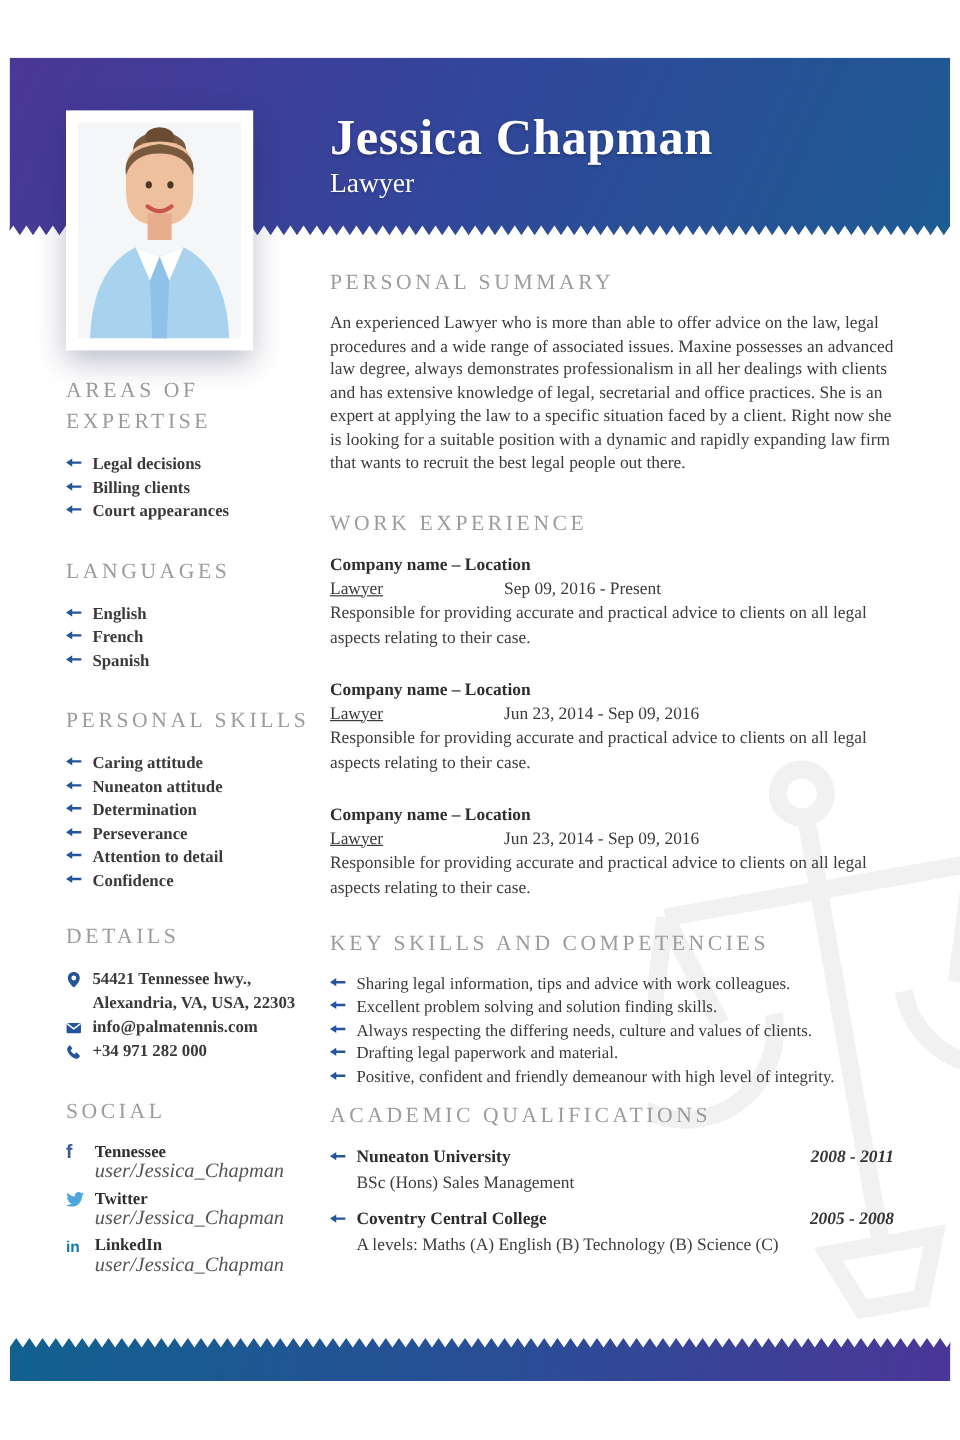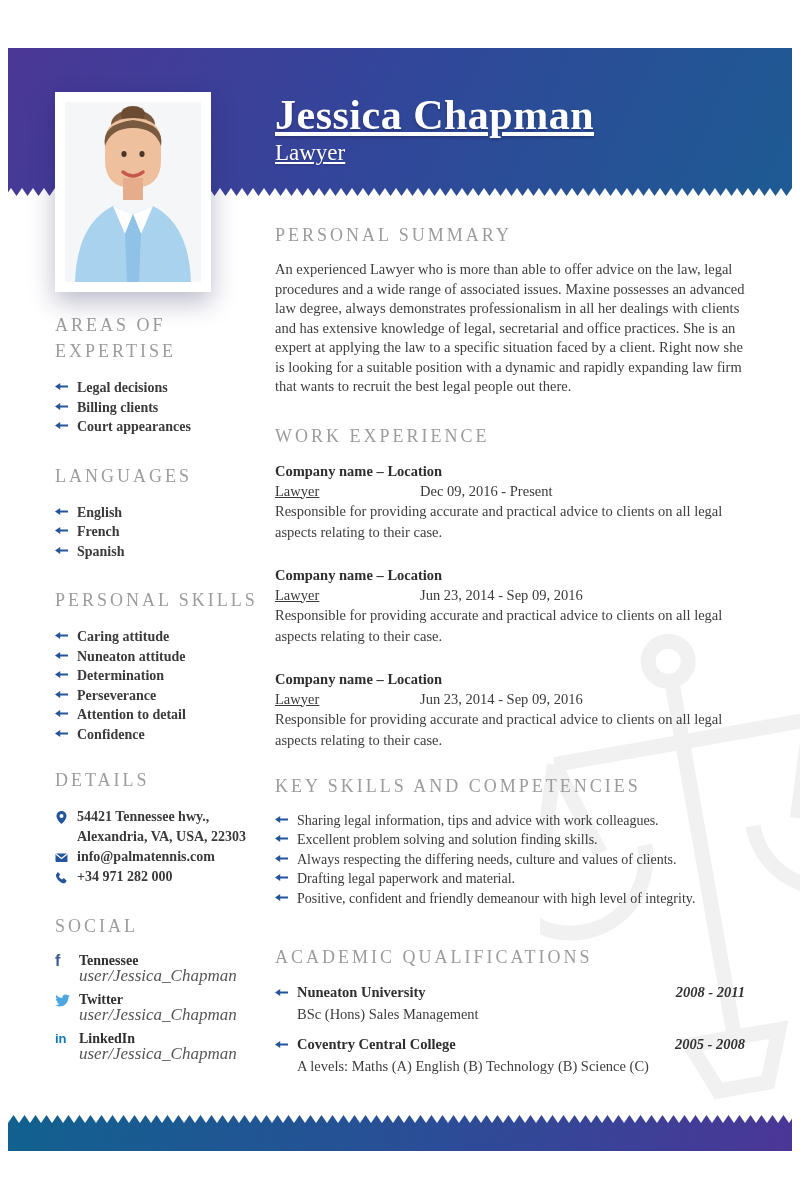--- a/index.html
+++ b/index.html
@@ -4,21 +4,21 @@
 <style>
   * { margin:0; padding:0; box-sizing:border-box; }
   body { background:#ffffff; font-family:"Liberation Serif","DejaVu Serif",serif; }
   .page { position:relative; width:800px; height:1200px; margin:0 auto; background:#fff; overflow:hidden; }
 
   
   .header-band {
     position:absolute; left:8px; top:48px; width:784px; height:148px;
     background:linear-gradient(115deg, var(--header_gradient_start,#4b3796) 0%, #33459a 45%, var(--header_gradient_end,#1d5b93) 100%);
   }
-  .header-text { position:absolute; left:267px; top:44px; color:#fff;text-decoration:underline; }
+  .header-text { position:absolute; left:267px; top:44px; color:#fff; }
   .header-text h1 {
     font-size:42px; font-weight:700; letter-spacing:.5px; line-height:1.1;
     text-shadow:0 2px 3px rgba(20,20,60,.35);
   }
   .header-text .job-title { font-size:23px; font-weight:400; margin-top:2px; text-shadow:0 1px 2px rgba(20,20,60,.3); }
 
   
   .footer-band {
     position:absolute; left:8px; top:1115px; width:784px; height:36px;
     background:linear-gradient(100deg, var(--footer_gradient_start,#11618f) 0%, #2b4d97 55%, var(--footer_gradient_end,#4b3697) 100%);
@@ -73,21 +73,21 @@
   .tw-glyph svg { width:15px; height:13px; fill:var(--twitter,#4da7de); }
 
   
   .summary-body { font-size:14.5px; line-height:19.5px; color:#3d3d3d; margin-bottom:26px; width:478px; }
   .work-entry { margin-bottom:22px; }
   .company { font-size:14.5px; font-weight:700; color:#2e2e2e; line-height:20px; }
   .role-row { display:flex; font-size:14.5px; color:#3a3a3a; line-height:20px; }
   .role { width:145px; text-decoration:underline; }
   .desc { font-size:14.5px; line-height:21px; color:#3d3d3d; }
   .work-wrap { margin-bottom:14px; }
-  .keyskills { margin-bottom:36px; }
+  .keyskills { margin-bottom:8px; }
   .acad-entry { margin-bottom:10px; }
   .acad-top { display:flex; align-items:center; font-size:14.5px; line-height:20px; }
   .acad-top .bullet { top:0; }
   .school { font-weight:700; color:#2e2e2e; flex:1; }
   .acad-dates { font-weight:700; font-style:italic; color:#333; white-space:nowrap; }
   .degree { font-size:14.5px; color:#3d3d3d; padding-left:22px; line-height:20px; margin-top:2px; }
   .content h2.work-h { margin-top:0; }
 </style>
 </head>
 <body>
@@ -289,21 +289,21 @@
       <p class="summary-body">An experienced Lawyer who is more than able to offer advice on the law, legal procedures and a wide range of associated issues. Maxine possesses an advanced law degree, always demonstrates professionalism in all her dealings with clients and has extensive knowledge of legal, secretarial and office practices. She is an expert at applying the law to a specific situation faced by a client. Right now she is looking for a suitable position with a dynamic and rapidly expanding law firm that wants to recruit the best legal people out there.</p>
     </section>
 
     <section class="work-wrap">
       <h2 class="sec work-h">WORK EXPERIENCE</h2>
 
       <div class="work-entry">
         <div class="company">Company name – Location</div>
         <div class="role-row">
           <span class="role">Lawyer</span>
-          <span class="dates">Dec 09, 2016 - Present</span>
+          <span class="dates">Sep 09, 2016 - Present</span>
         </div>
         <p class="desc">Responsible for providing accurate and practical advice to clients on all legal aspects relating to their case.</p>
       </div>
 
       <div class="work-entry">
         <div class="company">Company name – Location</div>
         <div class="role-row">
           <span class="role">Lawyer</span>
           <span class="dates">Jun 23, 2014 - Sep 09, 2016</span>
         </div>

